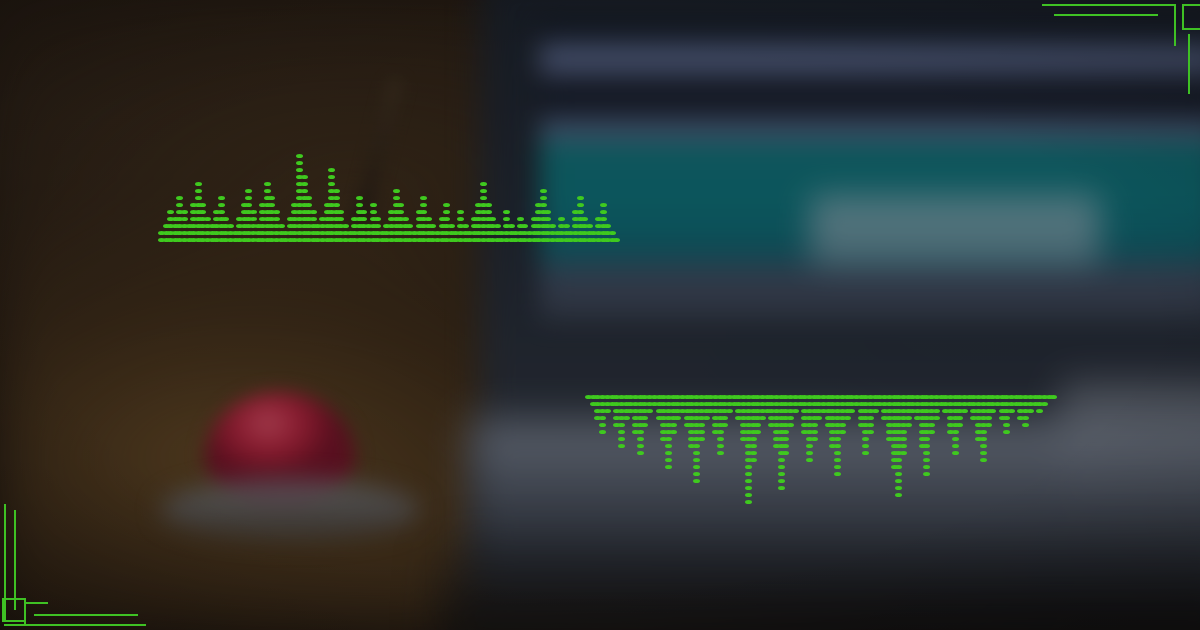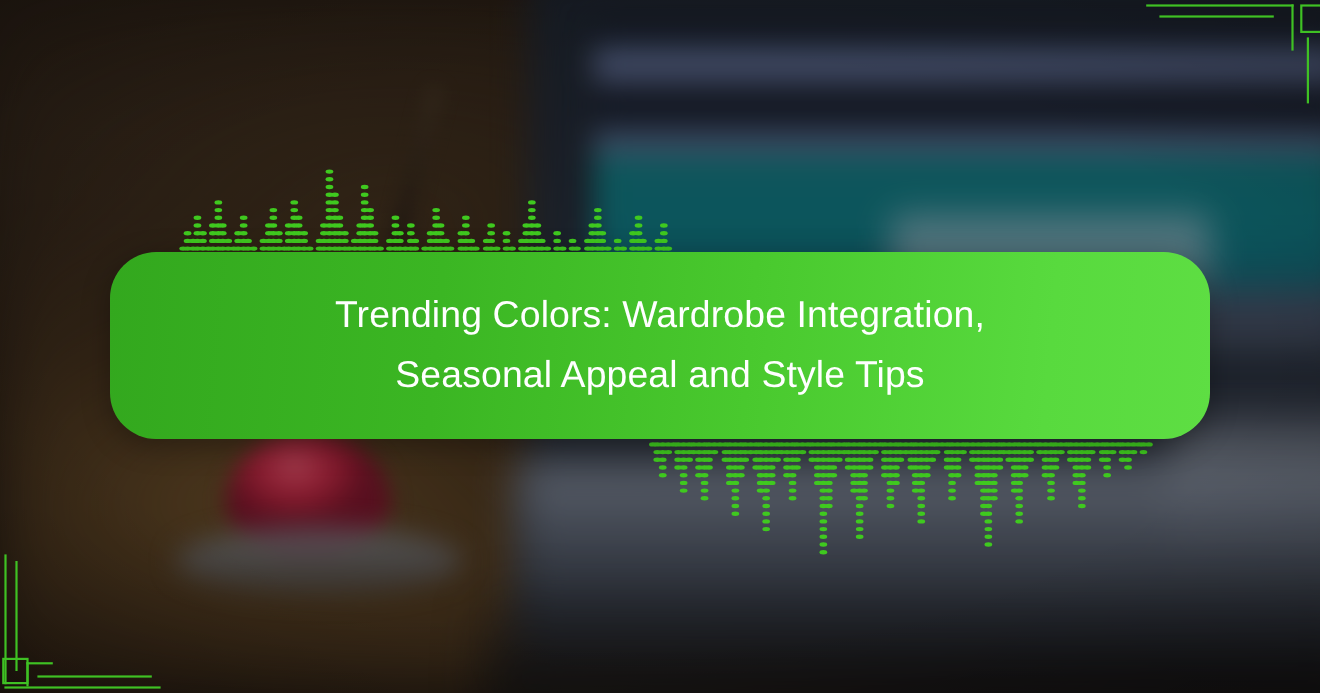--- a/index.html
+++ b/index.html
@@ -1601,17 +1601,14 @@
         <div class="dot" style="background: rgb(63, 201, 31);"></div>
       </div>
       <div class="wave-col down" style="left: 460.6px;">
         <div class="dot" style="background: rgb(63, 201, 31);"></div>
       </div>
       <div class="wave-col down" style="left: 465.3px;">
         <div class="dot" style="background: rgb(63, 201, 31);"></div>
       </div>
     </div>
 
-  <div id="banner">
-    <div id="banner-title">Trending Colors: Wardrobe Integration, Seasonal Appeal and Style Tips</div>
-  </div>
 
 </div>
 
 </body></html>

